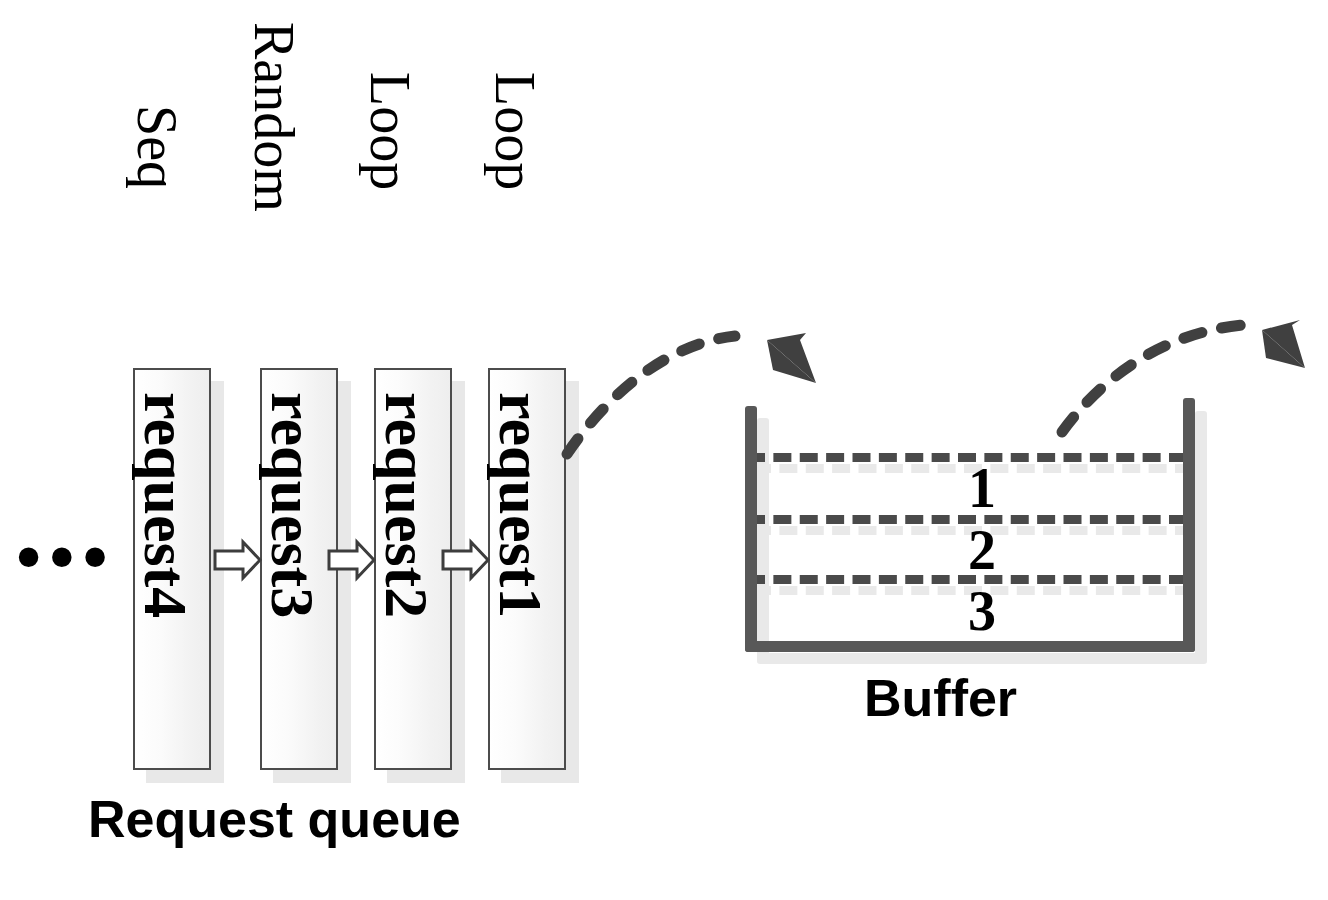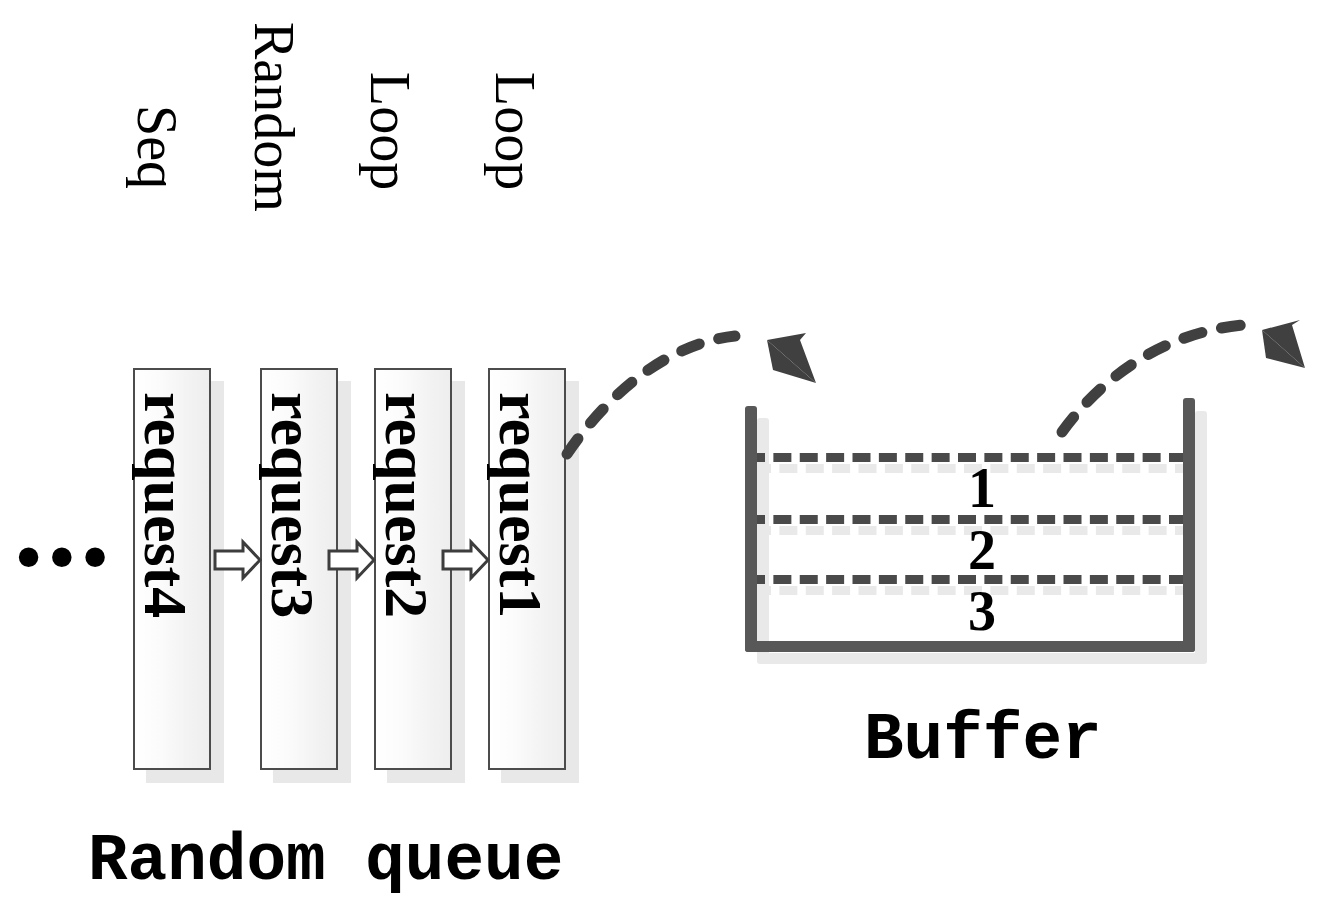--- a/index.html
+++ b/index.html
@@ -107,27 +107,26 @@
     font-size: 56px;
     line-height: 1;
     color: #000000;
     text-align: center;
     z-index: 5;
   }
 
   
   .caption {
     position: absolute;
-    font-family: Liberation Mono, monospace;
-    font-weight: 700;
-    font-size: 66px;
+    font-family: Liberation Sans, sans-serif;
+    font-weight: 700;
+    font-size: 52px;
     line-height: 1;
     color: #000000;
     white-space: nowrap;
-    margin-top: 36px;
   }
 
   
   .curve-layer {
     position: absolute;
     left: 0;
     top: 0;
     width: 1328px;
     height: 900px;
     z-index: 8;
@@ -203,17 +202,17 @@
       <path d="M767,340 L816,383 L773,370 Z" fill="#404040" stroke="none"></path>
     </g>
 
     <g>
       <path d="M1062,432 C1100,380 1160,333 1243,325" fill="none" stroke="#404040" stroke-width="11" stroke-linecap="round" stroke-dasharray="19 20"></path>
       <path d="M1262,330 L1305,368 L1292,325 L1300,320 Z" fill="#404040" stroke="none"></path>
       <path d="M1262,330 L1305,368 L1266,358 Z" fill="#404040" stroke="none"></path>
     </g>
   </svg>
 
-  <div class="caption" style="left:88px; top:793px;">Random queue</div>
+  <div class="caption" style="left:88px; top:793px;">Request queue</div>
 
   <div class="caption" style="left:864px; top:672px;">Buffer</div>
 
 </div>
 
 </body></html>

